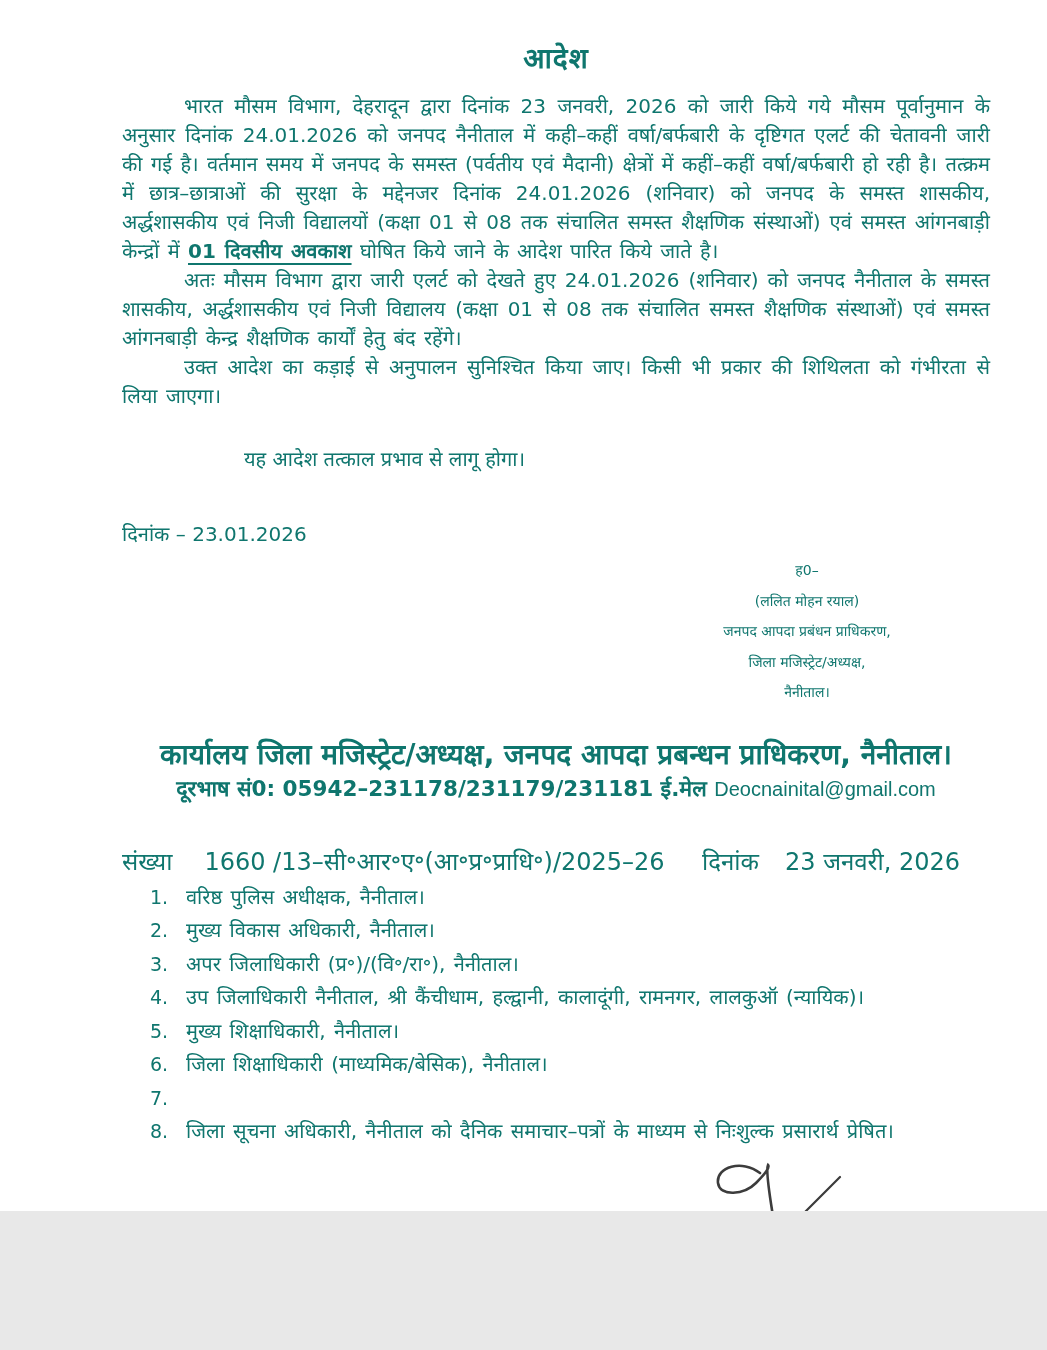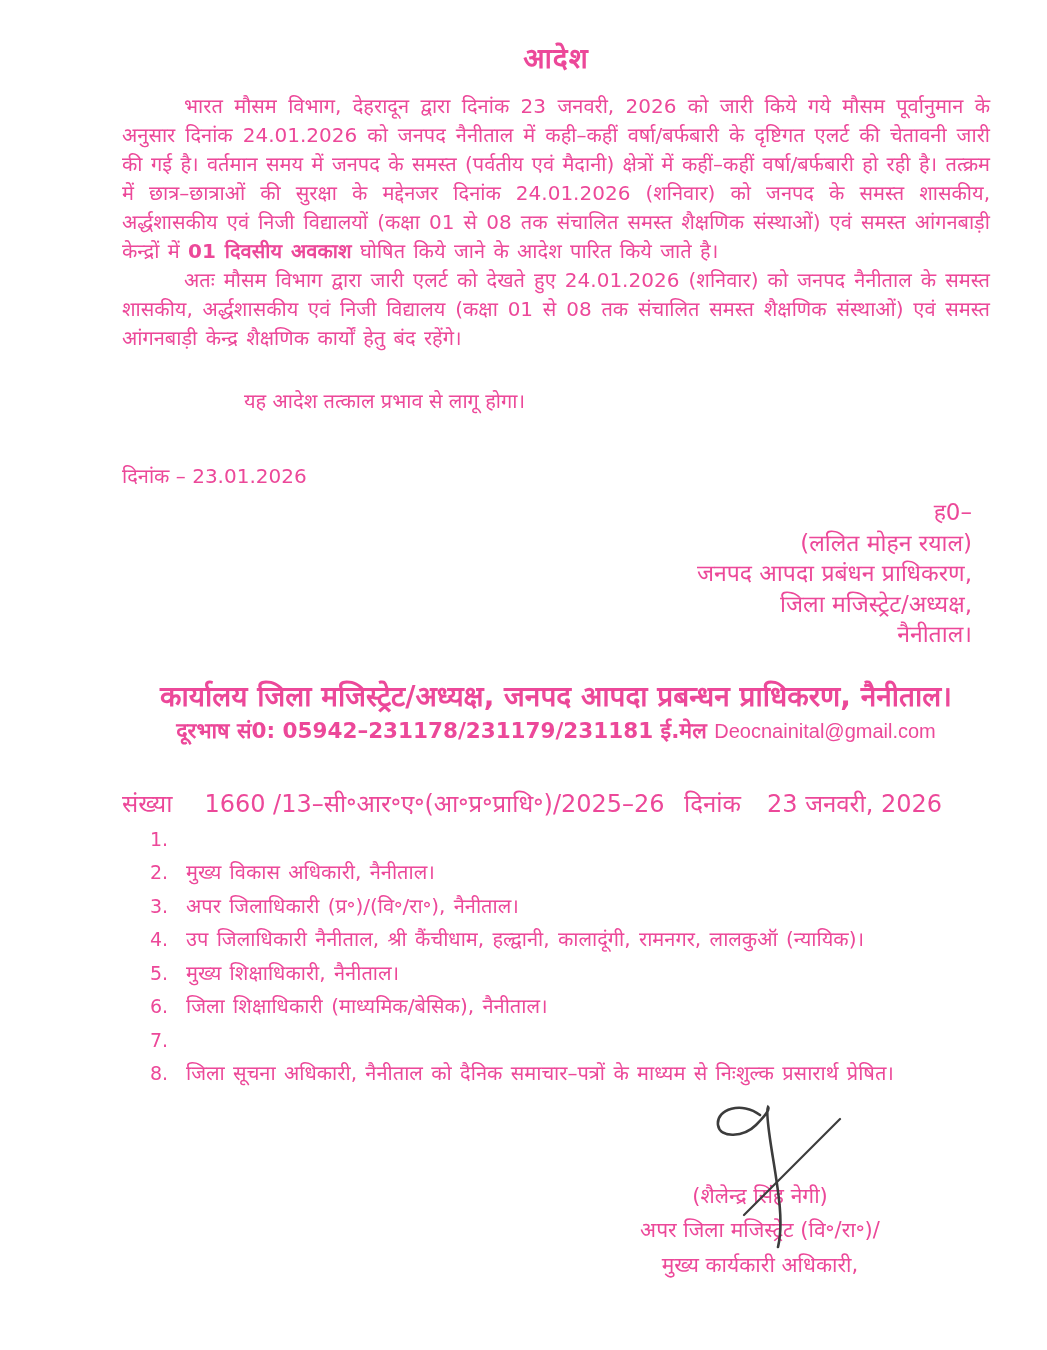--- a/index.html
+++ b/index.html
@@ -1,22 +1,22 @@
 <!DOCTYPE html>
 <html lang="hi"><head>
 <meta charset="utf-8">
 <style>
   html, body { margin: 0; padding: 0; background: #e8e8e8; }
   .page {
     position: relative;
     width: 1047px;
-    height: 1350px;
+    height: 1211px;
     margin: 0 auto;
     background: #ffffff;
-    color: #ec4899;
+    color: #0f766e;
     font-family: "DejaVu Sans", sans-serif;
     overflow: hidden;
   }
   .content {
     padding: 38px 57px 0 122px; 
   }
   .doc-title {
     margin: 0 0 16px 0;
     text-align: center;
     font-size: 28px;
@@ -26,40 +26,41 @@
   .para {
     margin: 0;
     font-size: 20px;
     line-height: 29px;
     text-align: justify;
     word-spacing: 2px;
   }
   .para.indent { text-indent: 62px; }
   .underline-bold {
     font-weight: bold;
+    text-decoration: underline;
     text-decoration-thickness: 2px;
     text-underline-offset: 5px;
   }
   .effective-line {
     margin: 34px 0 0 0;
     padding-left: 122px;
     font-size: 20px;
     line-height: 29px;
     text-align: left;
   }
   .date-line {
     margin: 46px 0 0 0;
     font-size: 20px;
     line-height: 29px;
   }
   .sign-block-top {
     width: 330px;
     margin: 6px 18px 0 auto;
-    text-align: right;
-    font-size: 23px;
+    text-align: center;
+    font-size: 14px;
     line-height: 30.5px;
   }
   .office-block { margin-top: 30px; text-align: center; }
   .office-header {
     font-size: 28px;
     font-weight: bold;
     line-height: 34px;
   }
   .office-phone {
     font-size: 21.5px;
@@ -75,21 +76,21 @@
   .ref-line {
     display: flex;
     align-items: baseline;
     margin-top: 42px;
     font-size: 24px;
     line-height: 29px;
   }
   .ref-line .ref-number { margin-left: 32px; }
   .ref-line .flex-spacer { flex: 1; }
   .ref-line .ref-date-label { margin-right: 26px; }
-  .ref-line .ref-date-value { margin-right: 48px; text-align: center; }
+  .ref-line .ref-date-value { margin-right: 30px; text-align: center; }
   .copy-line {
     margin: 3px 0 0 0;
     padding-left: 62px;
     font-size: 20px;
     line-height: 31px;
   }
   .dist-list {
     margin: 4px 0 0 0;
     padding: 0 0 0 28px;
     list-style: none;
@@ -129,20 +130,21 @@
 
 <div class="page">
   <div class="content">
 
     <h1 class="doc-title">आदेश</h1>
 
     <p class="para indent"><span>भारत मौसम विभाग, देहरादून द्वारा दिनांक 23 जनवरी, 2026 को जारी किये गये मौसम पूर्वानुमान के अनुसार दिनांक 24.01.2026 को जनपद नैनीताल में कही–कहीं वर्षा/बर्फबारी के दृष्टिगत एलर्ट की चेतावनी जारी की गई है। वर्तमान समय में जनपद के समस्त (पर्वतीय एवं मैदानी) क्षेत्रों में कहीं–कहीं वर्षा/बर्फबारी हो रही है। तत्क्रम में छात्र–छात्राओं की सुरक्षा के मद्देनजर दिनांक 24.01.2026 (शनिवार) को जनपद के समस्त शासकीय, अर्द्धशासकीय एवं निजी विद्यालयों (कक्षा 01 से 08 तक संचालित समस्त शैक्षणिक संस्थाओं) एवं समस्त आंगनबाड़ी केन्द्रों में </span><span class="underline-bold">01 दिवसीय अवकाश</span><span> घोषित किये जाने के आदेश पारित किये जाते है।</span></p>
 
     <p class="para indent">अतः मौसम विभाग द्वारा जारी एलर्ट को देखते हुए 24.01.2026 (शनिवार) को जनपद नैनीताल के समस्त शासकीय, अर्द्धशासकीय एवं निजी विद्यालय (कक्षा 01 से 08 तक संचालित समस्त शैक्षणिक संस्थाओं) एवं समस्त आंगनबाड़ी केन्द्र शैक्षणिक कार्यों हेतु बंद रहेंगे।</p>
 
+    <p class="para indent">उक्त आदेश का कड़ाई से अनुपालन सुनिश्चित किया जाए। किसी भी प्रकार की शिथिलता को गंभीरता से लिया जाएगा।</p>
 
     <p class="effective-line">यह आदेश तत्काल प्रभाव से लागू होगा।</p>
 
     <p class="date-line">दिनांक – 23.01.2026</p>
 
     <div class="sign-block-top">
       <div>ह0–</div>
       <div>(ललित मोहन रयाल)</div>
       <div>जनपद आपदा प्रबंधन प्राधिकरण,</div>
       <div>जिला मजिस्ट्रेट/अध्यक्ष,</div>
@@ -159,20 +161,21 @@
       <span class="ref-number">1660  /13–सी॰आर॰ए॰(आ॰प्र॰प्राधि॰)/2025–26</span>
       <span class="flex-spacer"></span>
       <span class="ref-date-label">दिनांक</span>
       <span class="ref-date-value">23 जनवरी, 2026</span>
     </div>
 
 
     <ol class="dist-list">
       <li class="dist-item">
           <span class="item-num">1.</span>
+          <span>वरिष्ठ पुलिस अधीक्षक, नैनीताल।</span>
         </li>
       <li class="dist-item">
           <span class="item-num">2.</span>
           <span>मुख्य विकास अधिकारी, नैनीताल।</span>
         </li>
       <li class="dist-item">
           <span class="item-num">3.</span>
           <span>अपर जिलाधिकारी (प्र॰)/(वि॰/रा॰), नैनीताल।</span>
         </li>
       <li class="dist-item">

